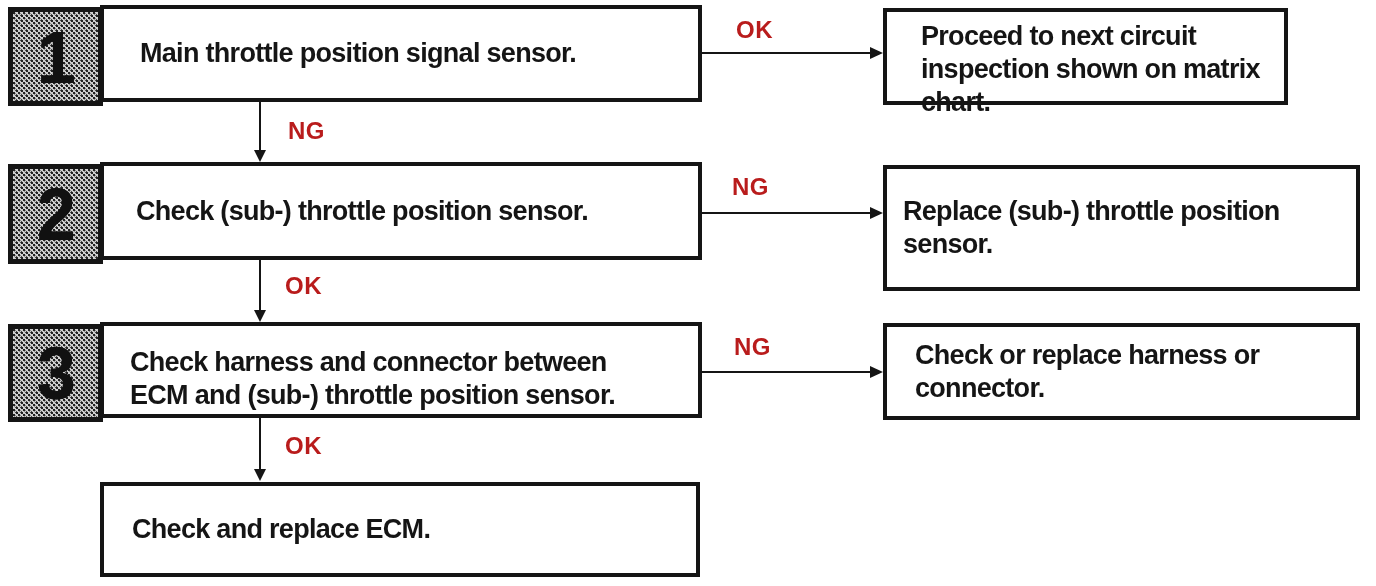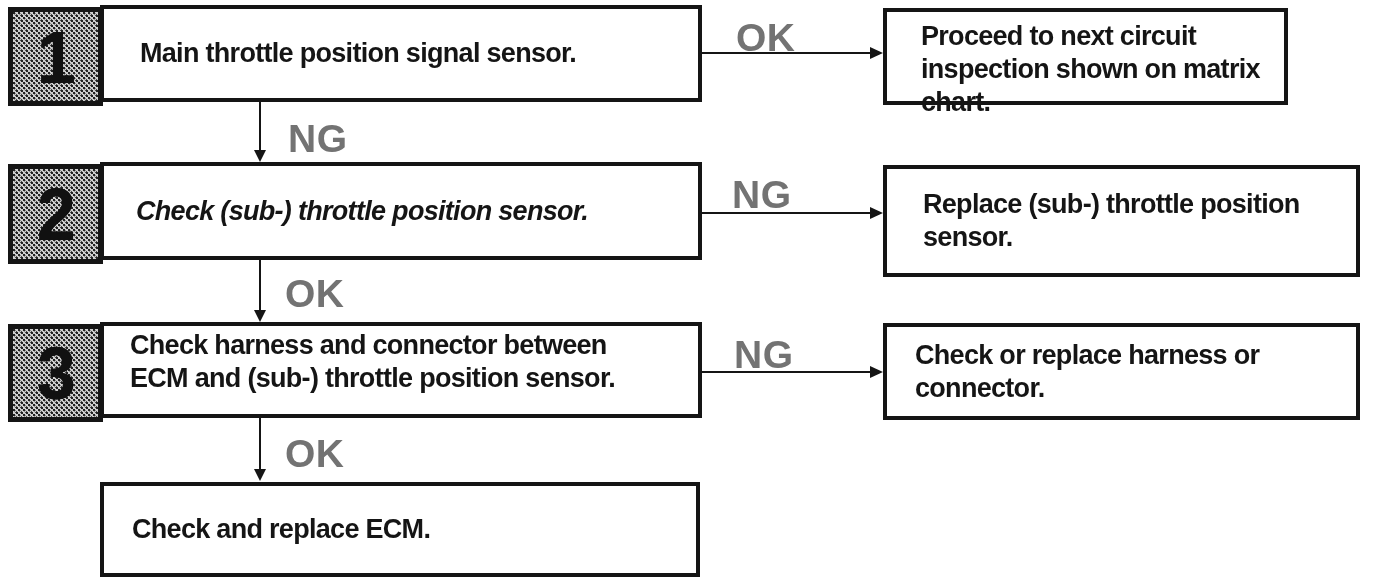--- a/index.html
+++ b/index.html
@@ -76,24 +76,24 @@
   .ah-down {
     position: absolute;
     width: 0; height: 0;
     border-left: 6px solid transparent;
     border-right: 6px solid transparent;
     border-top: 12px solid #151515;
   }
   
   .clabel {
     position: absolute;
-    font-size: 39px;
+    font-size: 24px;
     font-weight: bold;
     letter-spacing: 0.5px;
-    color: #737373;
+    color: #b91c1c;
   }
 </style>
 </head>
 <body>
 
 <div class="canvas">
 
   <div class="numblock" style="left:8px; top:7px; width:95px; height:99px;">
     <span>1</span>
   </div>
@@ -108,39 +108,39 @@
     <div class="ftext" style="width:380px;">Proceed to next circuit inspection shown on matrix chart.</div>
   </div>
 
   <div class="vline" style="left:259px; top:102px; height:49px;"></div>
   <div class="ah-down" style="left:254px; top:150px;"></div>
   <div class="clabel" style="left:288px; top:117px;">NG</div>
 
   <div class="numblock" style="left:8px; top:164px; width:95px; height:100px;">
     <span>2</span>
   </div>
-  <div class="fbox" style="left:100px; top:162px; width:602px; height:98px; padding-left:32px;font-style:italic;">
+  <div class="fbox" style="left:100px; top:162px; width:602px; height:98px; padding-left:32px;">
     <div class="ftext" style="width:545px;">Check (sub-) throttle position sensor.</div>
   </div>
 
   <div class="clabel" style="left:732px; top:173px;">NG</div>
   <div class="hline" style="left:702px; top:212px; width:169px;"></div>
   <div class="ah-right" style="left:870px; top:207px;"></div>
-  <div class="fbox" style="left:883px; top:165px; width:477px; height:112px; padding-left:36px;">
+  <div class="fbox" style="left:883px; top:165px; width:477px; height:126px; padding-left:16px;">
     <div class="ftext" style="width:425px;">Replace (sub-) throttle position sensor.</div>
   </div>
 
   <div class="vline" style="left:259px; top:260px; height:51px;"></div>
   <div class="ah-down" style="left:254px; top:310px;"></div>
   <div class="clabel" style="left:285px; top:272px;">OK</div>
 
   <div class="numblock" style="left:8px; top:324px; width:95px; height:98px;">
     <span>3</span>
   </div>
-  <div class="fbox topalign" style="left:100px; top:322px; width:602px; height:96px; padding-left:26px; padding-top:3px;">
+  <div class="fbox topalign" style="left:100px; top:322px; width:602px; height:96px; padding-left:26px; padding-top:20px;">
     <div class="ftext" style="width:510px;">Check harness and connector between ECM and (sub-) throttle position sensor.</div>
   </div>
 
   <div class="clabel" style="left:734px; top:333px;">NG</div>
   <div class="hline" style="left:702px; top:371px; width:169px;"></div>
   <div class="ah-right" style="left:870px; top:366px;"></div>
   <div class="fbox" style="left:883px; top:323px; width:477px; height:97px; padding-left:28px;">
     <div class="ftext" style="width:400px;">Check or replace harness or connector.</div>
   </div>
 

